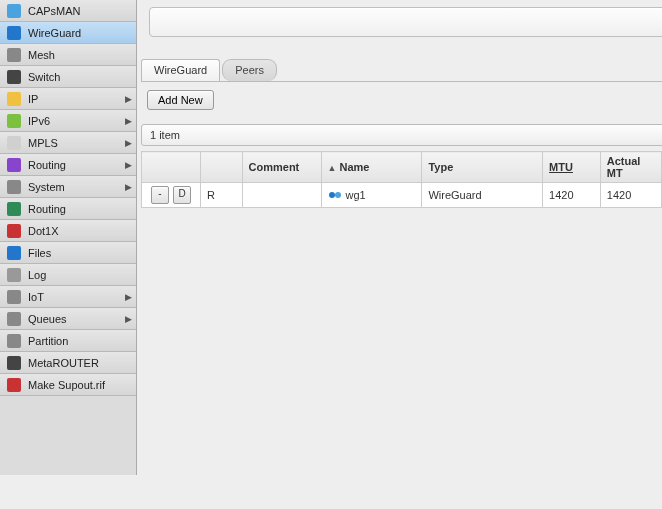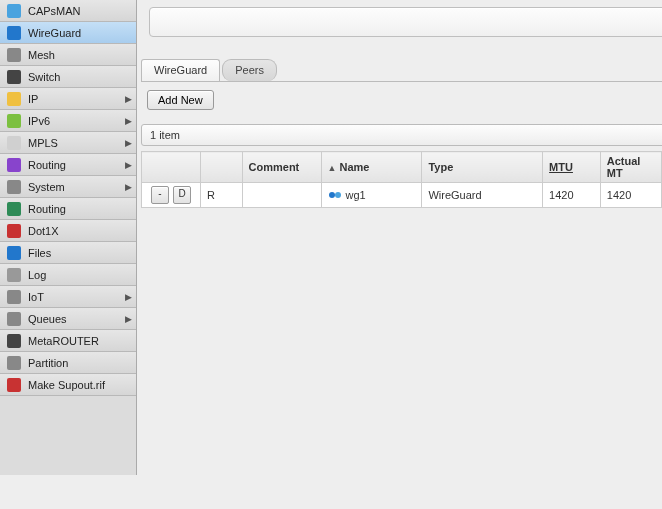--- a/index.html
+++ b/index.html
@@ -320,32 +320,32 @@
         <svg width="14" height="14">
           <rect class="ico-box" width="14" height="14" rx="2" fill="#888"></rect>
         </svg>
       </span>
       <span class="label">Queues</span>
       <span class="arrow">▶</span>
     </div>
     <div class="sidebar-item">
       <span class="icon">
         <svg width="14" height="14">
+          <rect class="ico-box" width="14" height="14" rx="2" fill="#888"></rect>
+        </svg>
+      </span>
+      <span class="label">Partition</span>
+    </div>
+    <div class="sidebar-item">
+      <span class="icon">
+        <svg width="14" height="14">
           <rect class="ico-box" width="14" height="14" rx="2" fill="#444"></rect>
         </svg>
       </span>
       <span class="label">MetaROUTER</span>
-    </div>
-    <div class="sidebar-item">
-      <span class="icon">
-        <svg width="14" height="14">
-          <rect class="ico-box" width="14" height="14" rx="2" fill="#888"></rect>
-        </svg>
-      </span>
-      <span class="label">Partition</span>
     </div>
     <div class="sidebar-item">
       <span class="icon">
         <svg width="14" height="14">
           <rect class="ico-box" width="14" height="14" rx="2" fill="#c83232"></rect>
         </svg>
       </span>
       <span class="label">Make Supout.rif</span>
     </div>
   </div>

